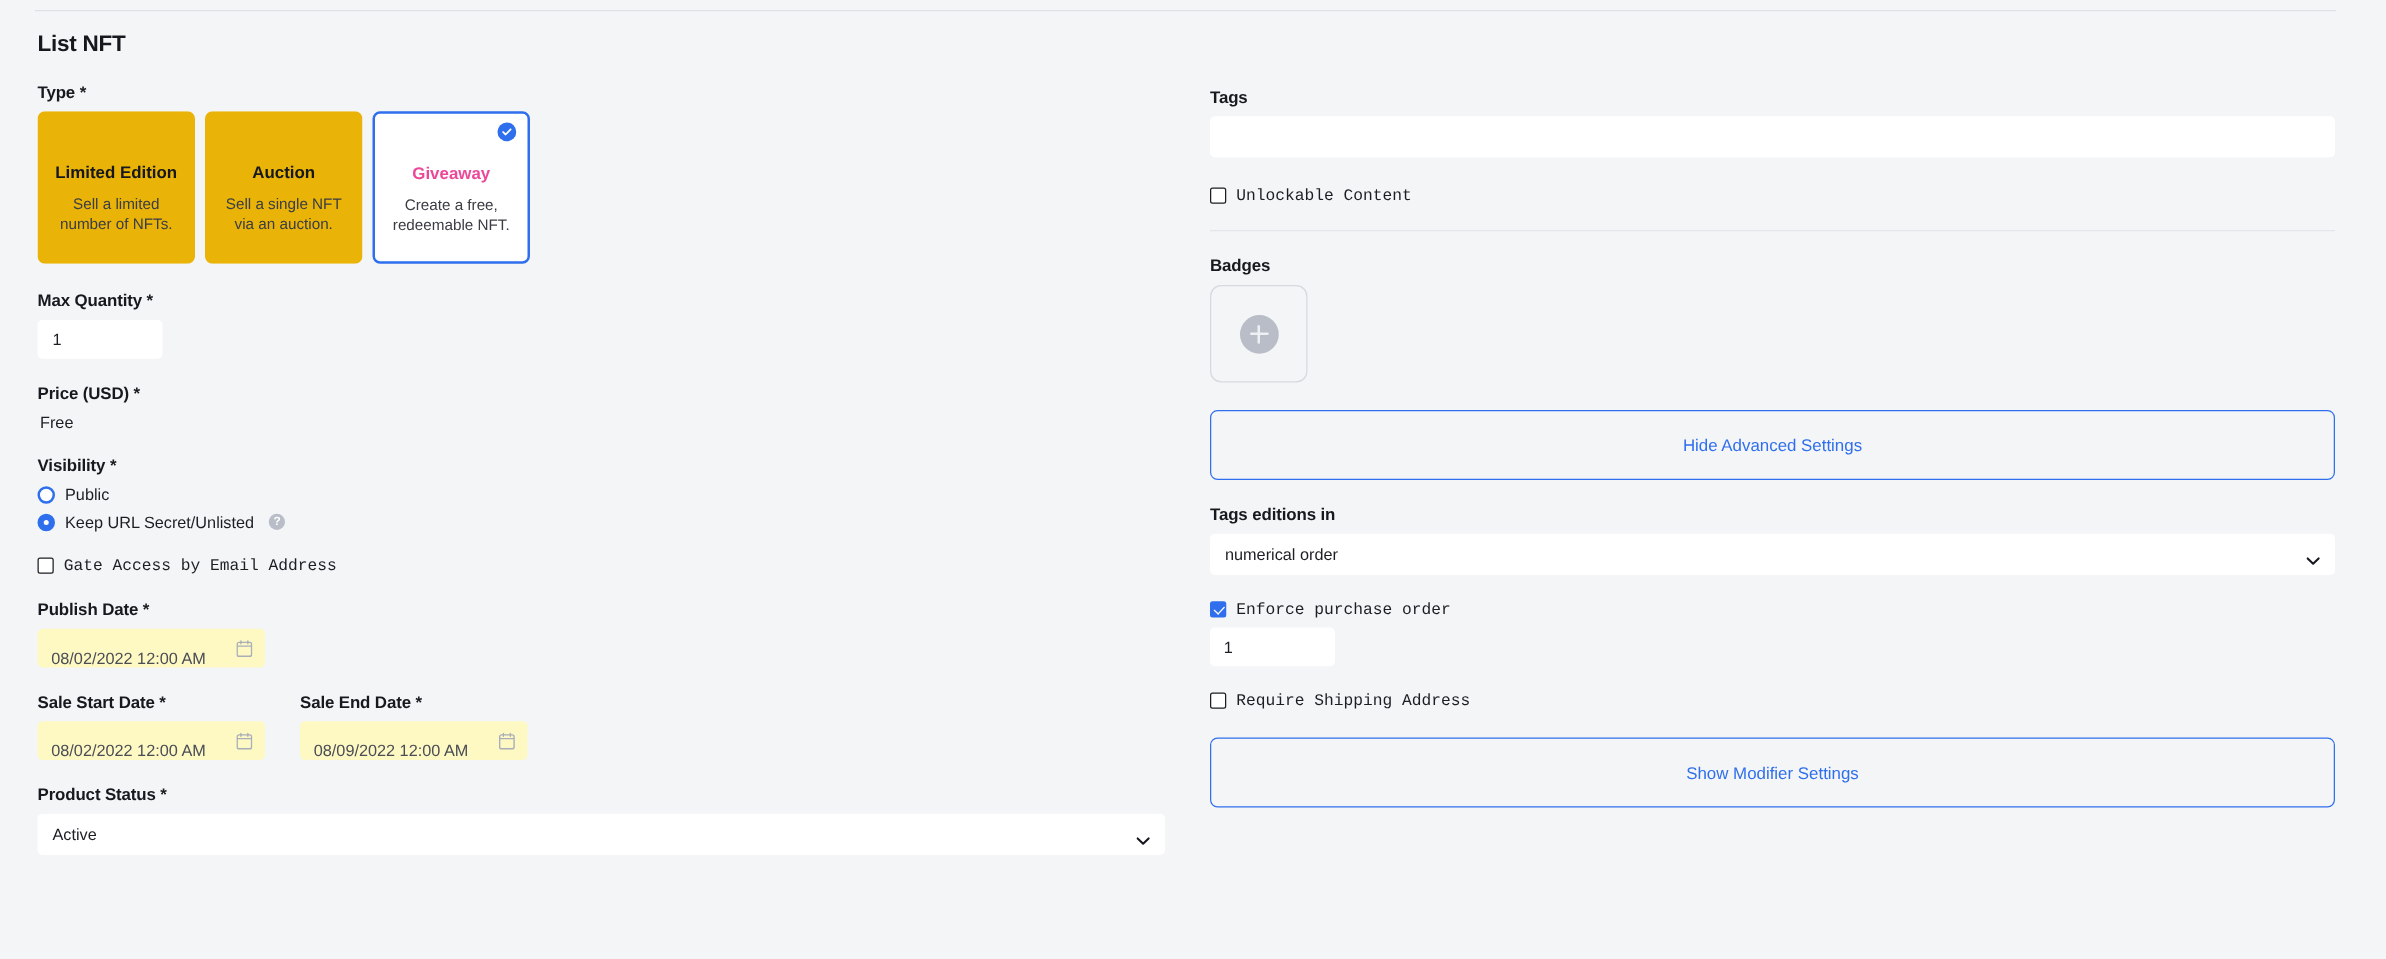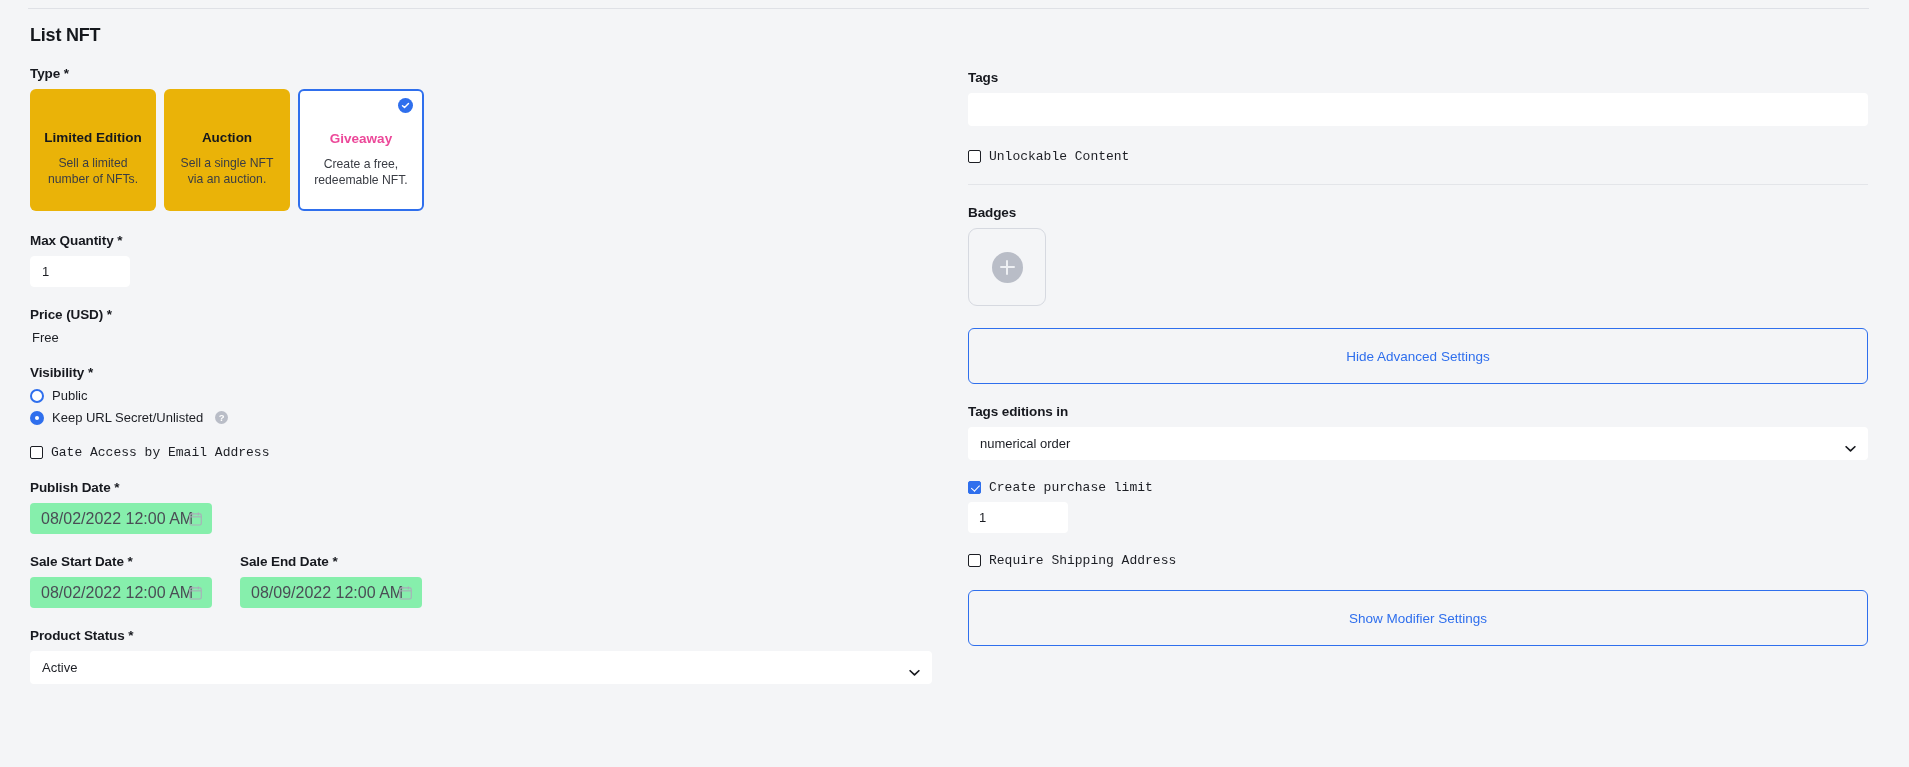--- a/index.html
+++ b/index.html
@@ -202,26 +202,26 @@
     border-width: 0 1.8px 1.8px 0;
     transform: rotate(43deg);
   }
   .check-label { font-size: 13px; color: #1c1e24; }
 
   
   .date-input {
     position: relative;
     width: 182px;
     height: 31px;
-    background: #86efac;
+    background: #fef9c3;
     border-radius: 4px;
     display: flex;
-    align-items: center;
+    align-items: flex-end;
     padding: 0 11px;
-    font-size: 16px;
+    font-size: 13px;
     color: #4a4d55;
   }
   .cal-icon {
     position: absolute;
     right: 10px;
     top: 50%;
     transform: translateY(-50%);
     width: 13px; height: 14px;
     cursor: pointer;
   }
@@ -509,21 +509,21 @@
           <svg width="11" height="7" viewBox="0 0 12 8" aria-hidden="true">
             <path d="M1 1.4 L6 6.2 L11 1.4" fill="none" stroke="#16181d" stroke-width="1.9" stroke-linecap="round" stroke-linejoin="round"></path>
           </svg>
         </span>
       </div>
     </div>
 
     <div class="mt20">
       <div class="check-row">
         <span class="cbox checked"></span>
-        <span class="check-label">Create purchase limit</span>
+        <span class="check-label">Enforce purchase order</span>
       </div>
       <div class="limit-input">1</div>
     </div>
 
     <div class="mt20">
       <div class="check-row">
         <span class="cbox"></span>
         <span class="check-label">Require Shipping Address</span>
       </div>
     </div>

